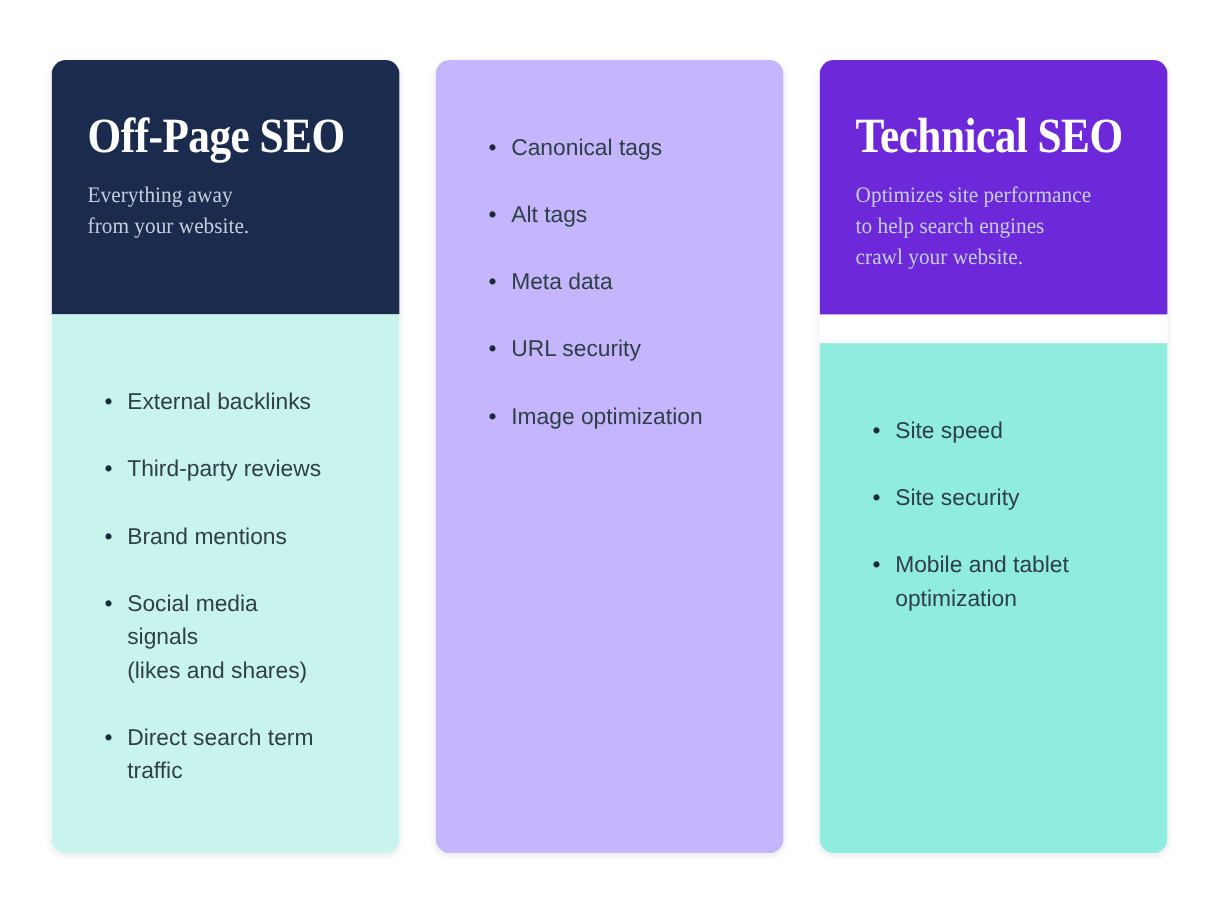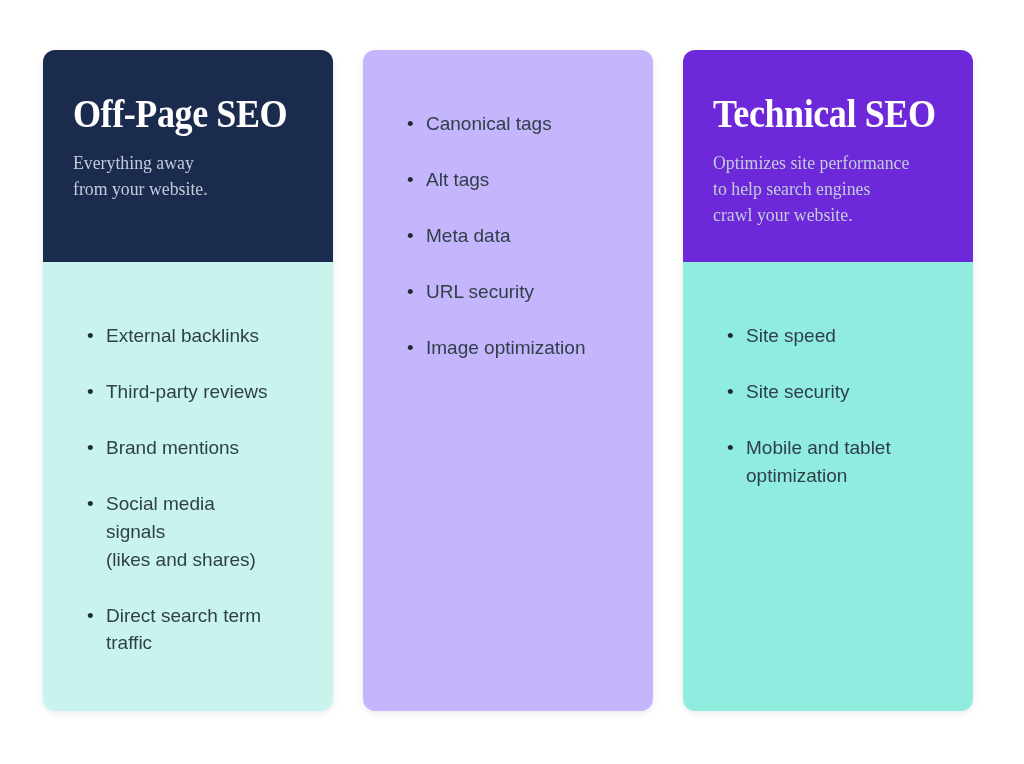--- a/index.html
+++ b/index.html
@@ -125,21 +125,21 @@
     </div>
   </div>
 
   <div class="card pos-2">
     <div class="card-header" style="background: #6d28d9;">
       <div class="card-title">Technical SEO</div>
       <div class="card-desc">Optimizes site performance
 to help search engines
 crawl your website.</div>
     </div>
-    <div class="card-body" style="background: rgb(143, 236, 223);">
+    <div class="card-body" style="background: rgb(143, 236, 223); margin-top: 24px;">
       <ul class="card-list">
         <li>Site speed</li>
         <li>Site security</li>
         <li>Mobile and tablet
 optimization</li>
       </ul>
     </div>
   </div>
 
 </div>

